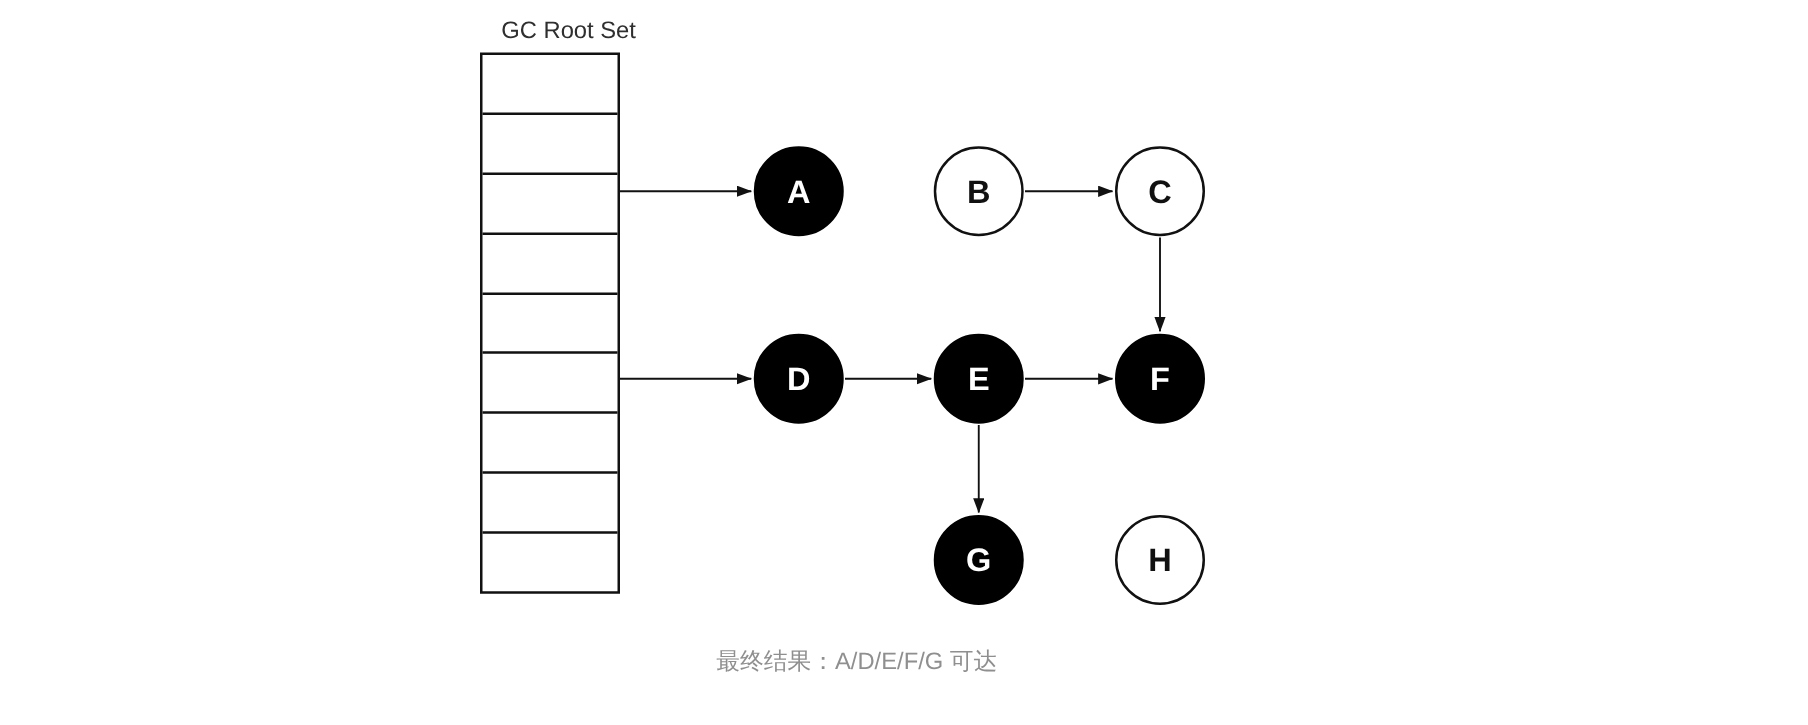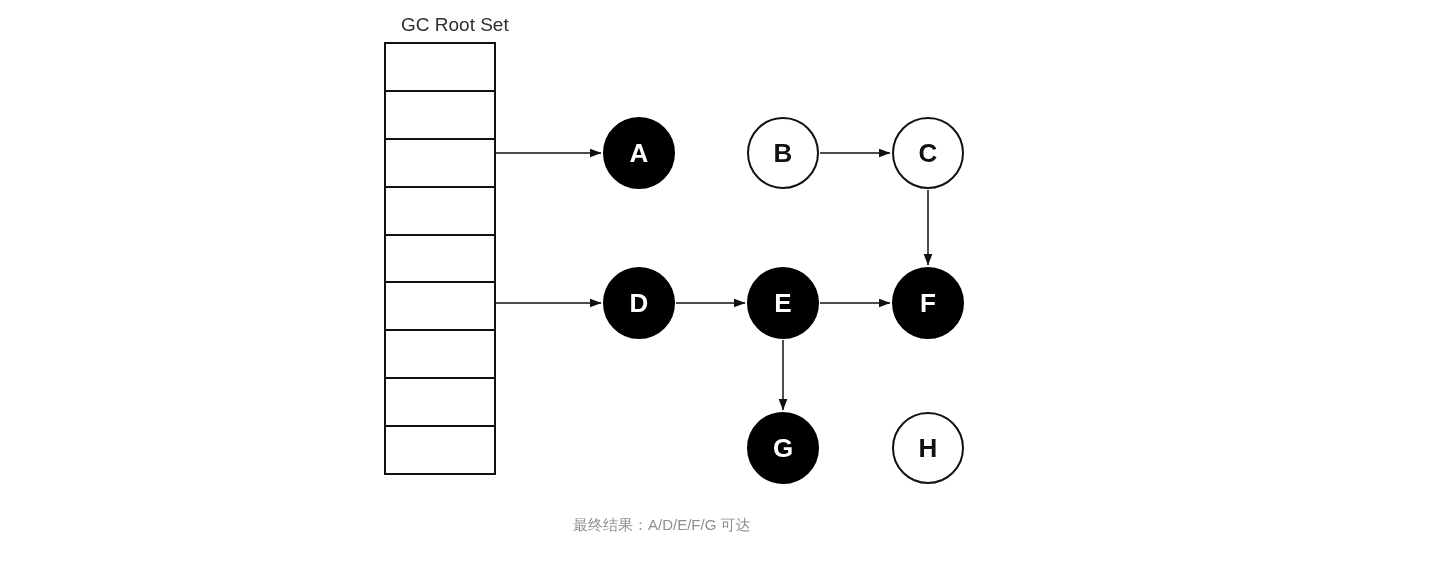--- a/index.html
+++ b/index.html
@@ -28,21 +28,21 @@
     border:2px solid var(--stroke,#111);
     color:#111; font-weight:bold; font-size:26px;
   }
   .node.filled {
     background:var(--reachable-fill,#000);
     border-color:var(--reachable-fill,#000);
     color:#ffffff;
   }
   .caption {
     position:absolute; left:573px; top:516px;
-    font-size:15px; color:var(--caption-text,#8f8f8f); white-space:nowrap;
+    font-size:19px; color:var(--caption-text,#8f8f8f); white-space:nowrap;
   }
   .watermark {
     position:absolute; right:3px; top:549px;
     font-size:19px; color:var(--watermark-text,#a9a9a9); white-space:nowrap;
   }
 </style>
 </head>
 <body>
 
 <div class="canvas">

